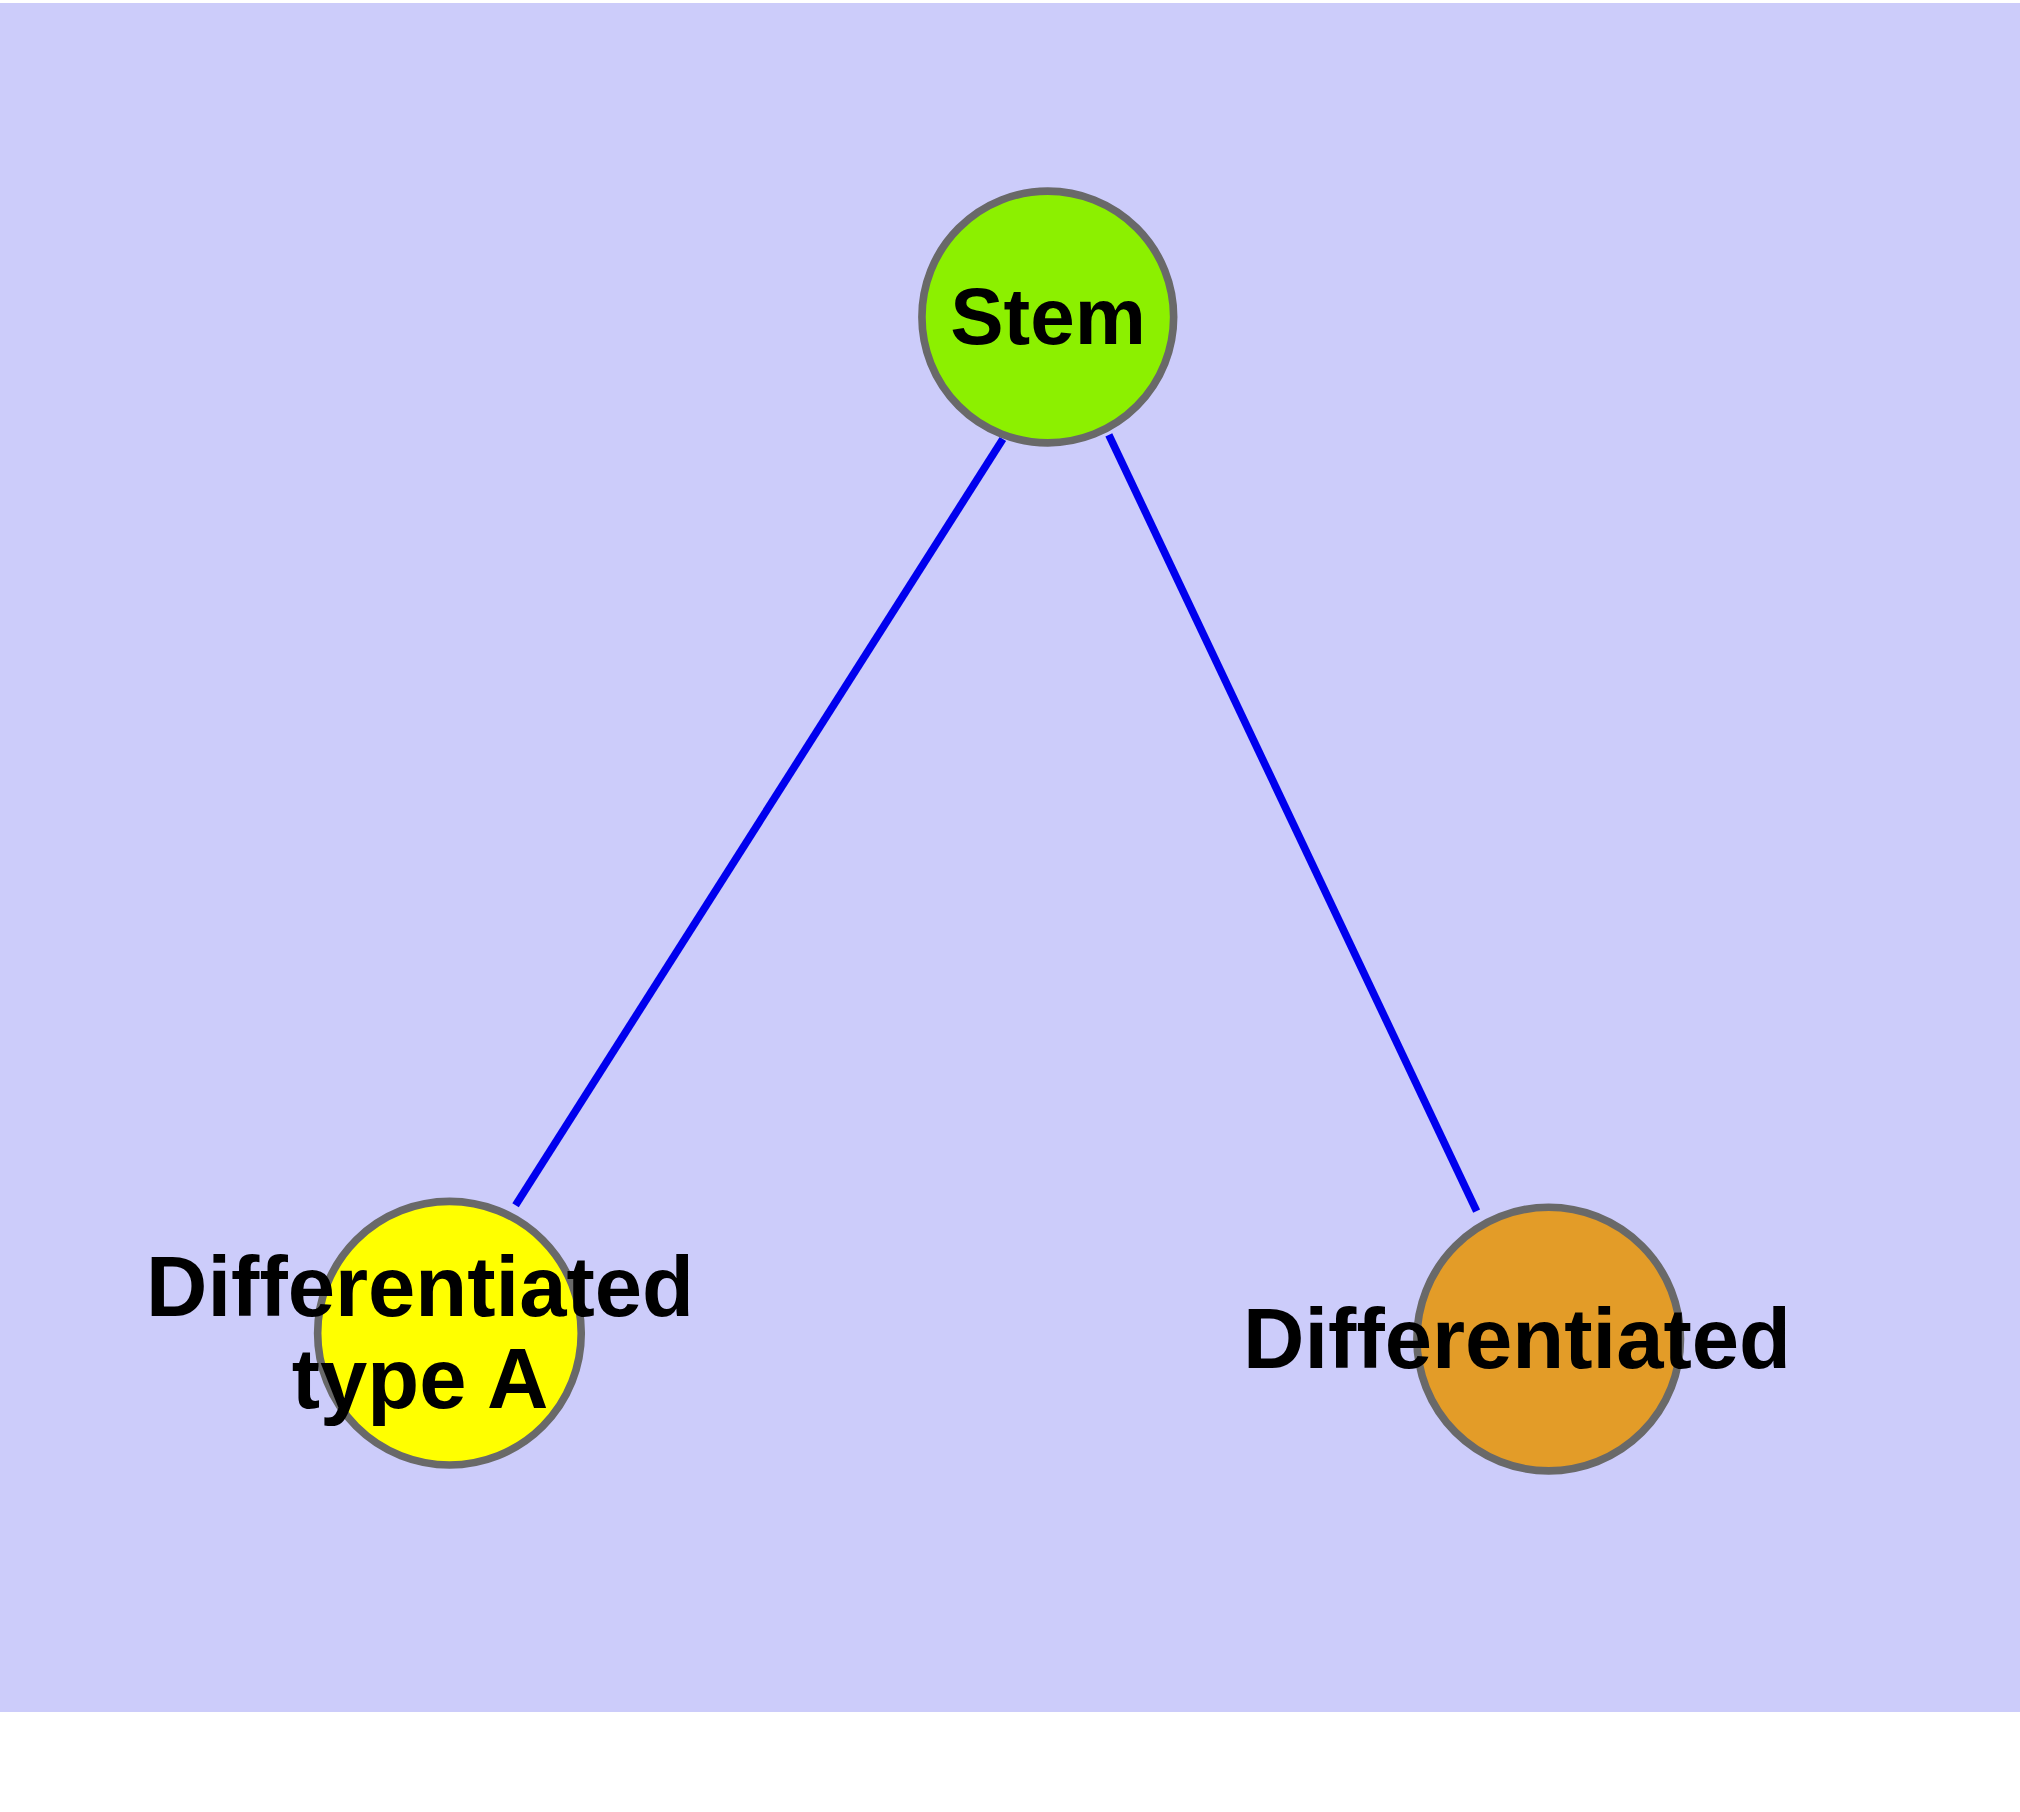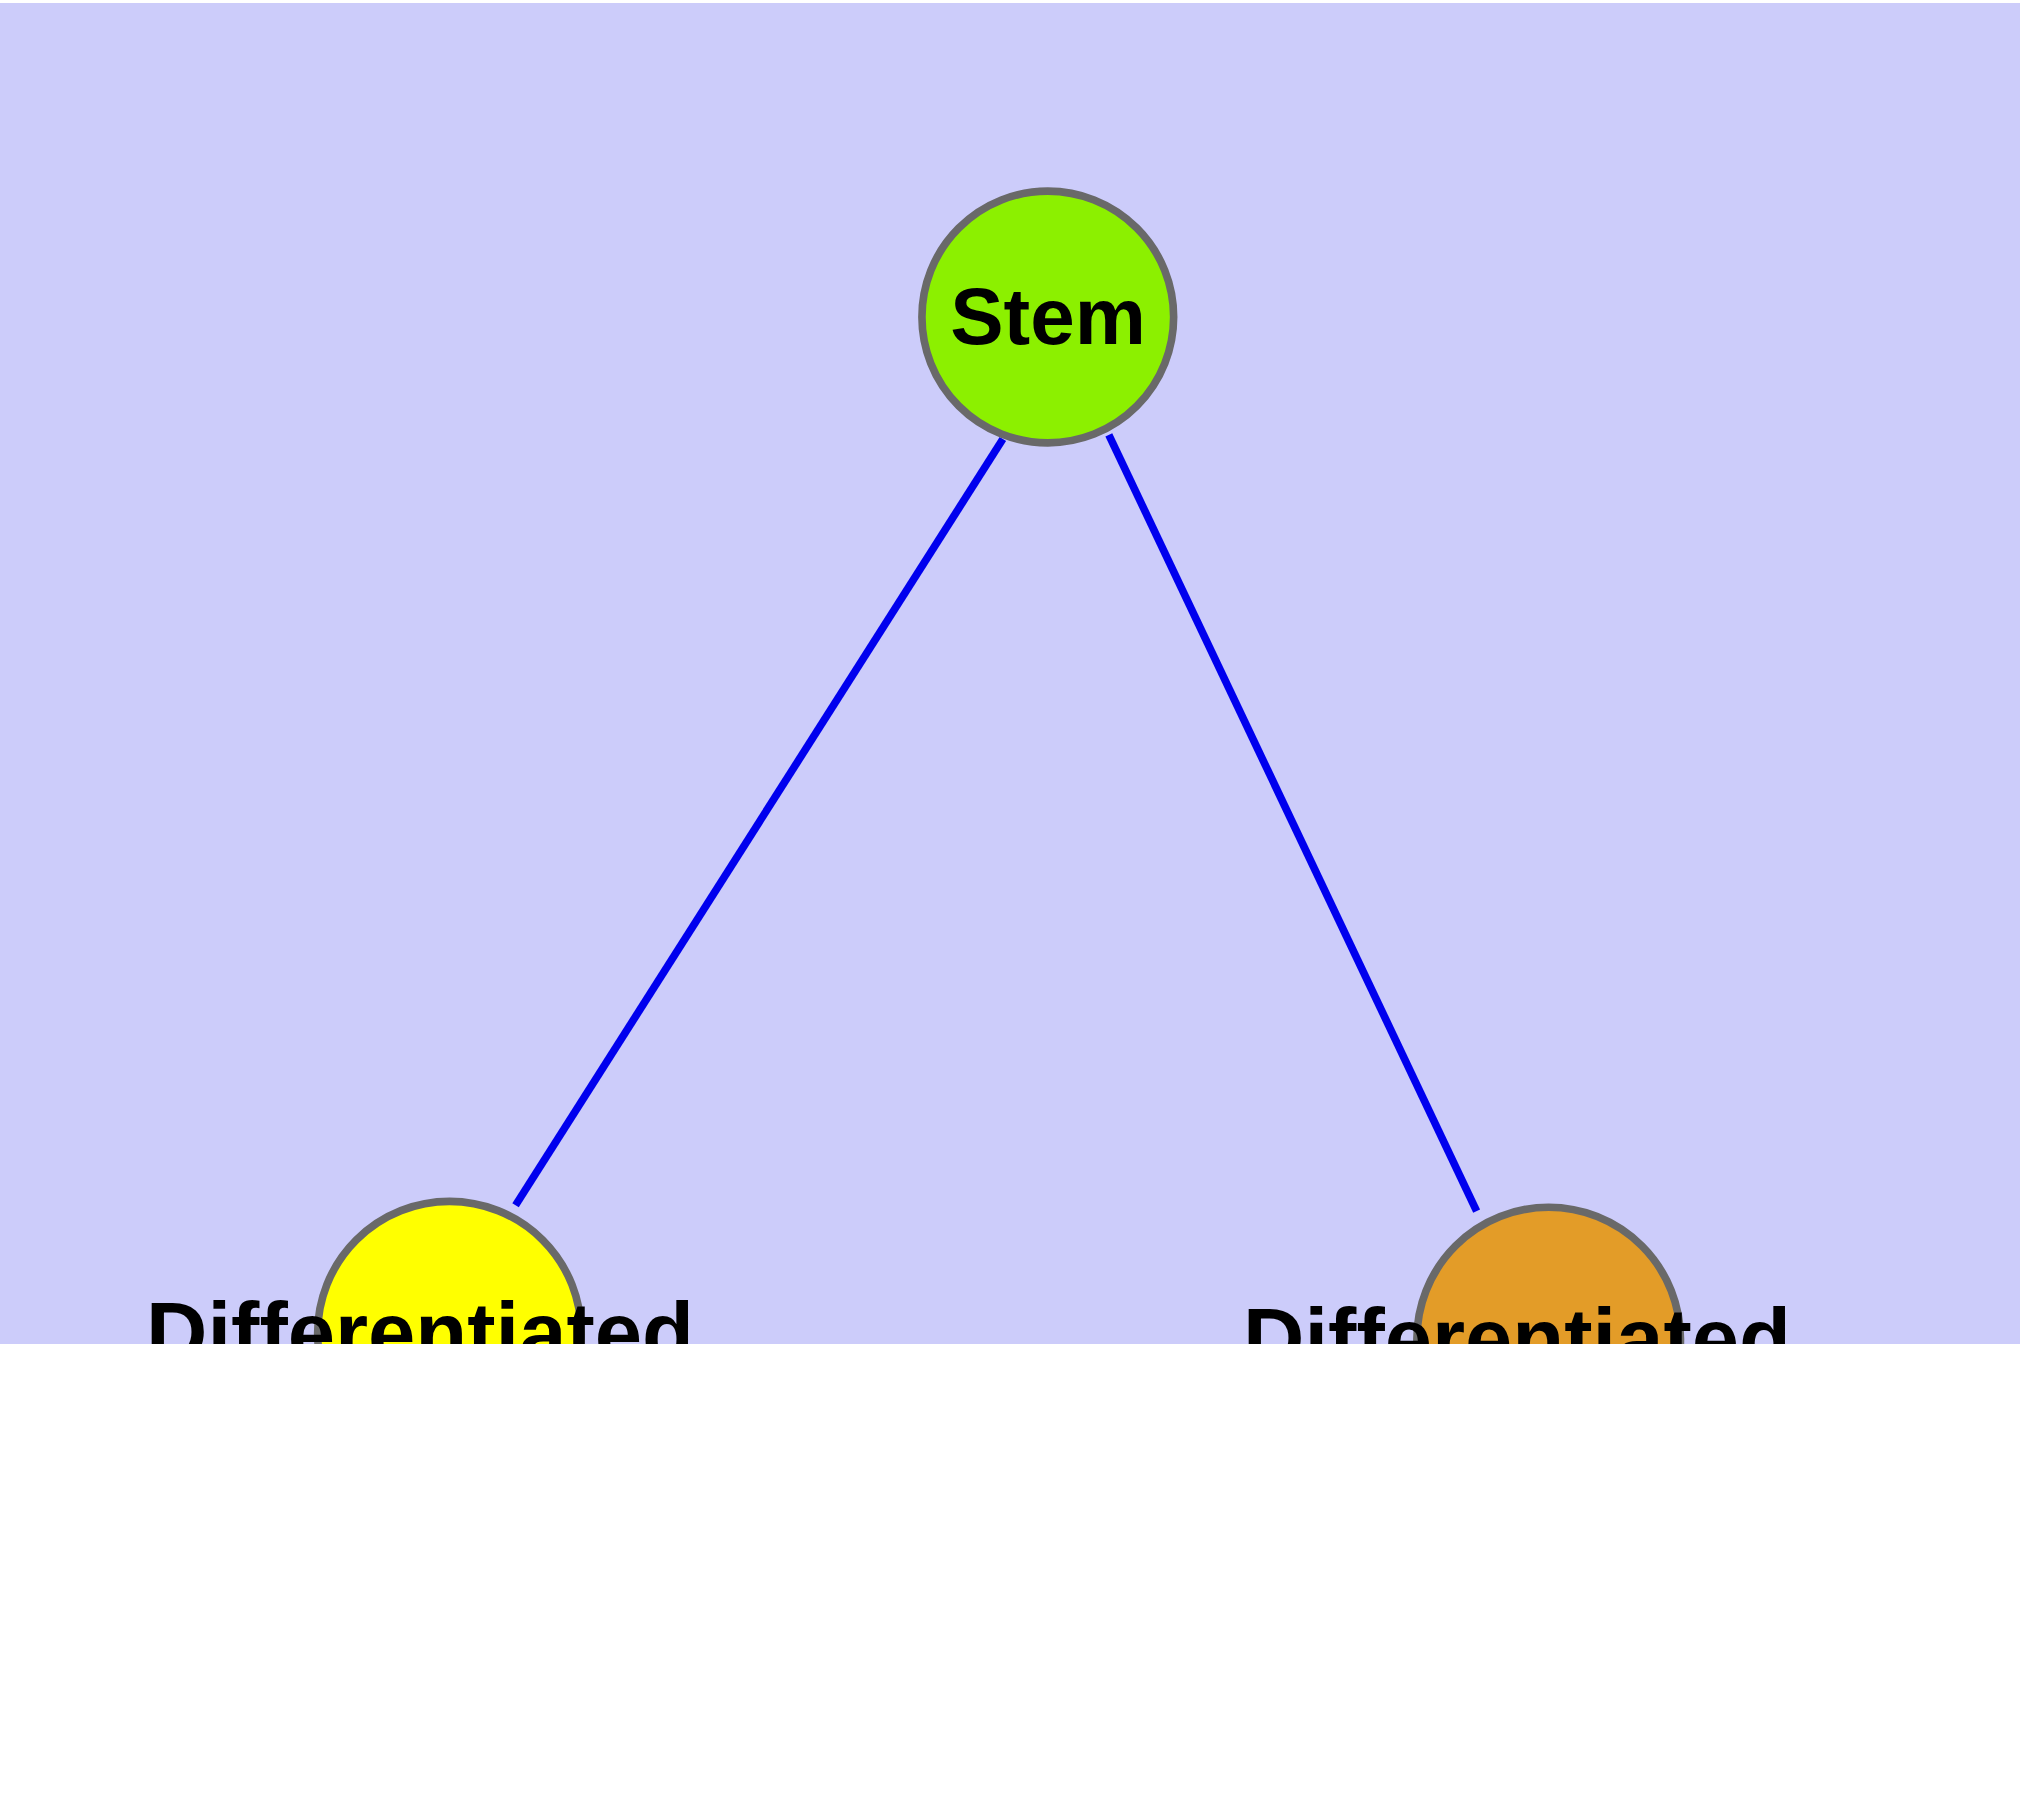--- a/index.html
+++ b/index.html
@@ -3,21 +3,21 @@
 <meta charset="utf-8">
 <style>
   html, body {
     margin: 0;
     padding: 0;
     background: #ffffff;
   }
   #canvas {
     position: relative;
     width: 2021px;
-    height: 1344px;
+    height: 1712px;
     overflow: hidden;
     background: #ffffff;
   }
   #plot-bg {
     position: absolute;
     left: 0;
     top: 3.4px;
     width: 2021px;
     height: 1809px;
     background: #ccccfa;
@@ -72,18 +72,18 @@
 
     <g>
       <circle cx="1236" cy="374" r="148.5" fill="#8cf000" stroke="#696969" stroke-width="9"></circle>
       <circle cx="530" cy="1573" r="155.5" fill="#ffff00" stroke="#696969" stroke-width="9"></circle>
       <circle cx="1827" cy="1580" r="155.5" fill="#e39c28" stroke="#696969" stroke-width="9"></circle>
     </g>
   </svg>
 
   <div class="node-label" id="label-stem">Stem</div>
 
-  <div class="node-label" id="label-type-a"><span>Differentiated</span><br></div>
+  <div class="node-label" id="label-type-a"><span>Differentiated</span><br><span>type A</span></div>
 
   <div class="node-label" id="label-type-b"><span>Differentiated</span><br></div>
 
 </div>
 
 
 </body></html>

